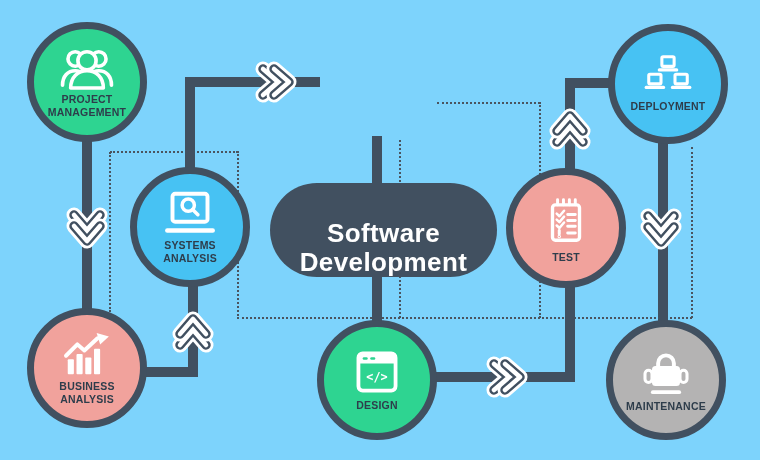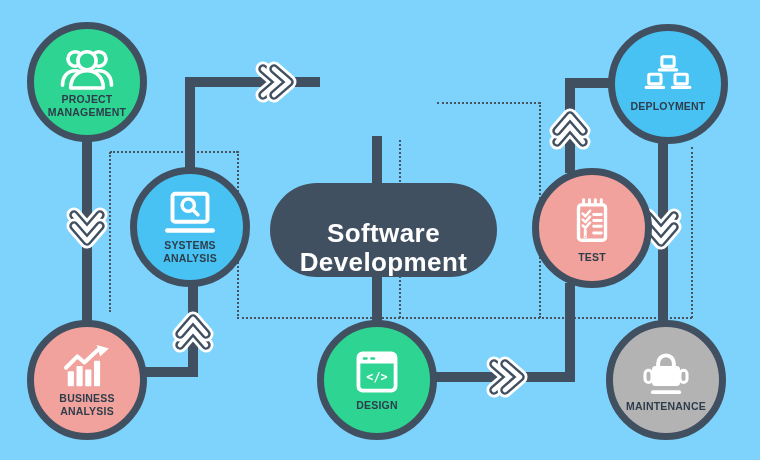--- a/index.html
+++ b/index.html
@@ -136,21 +136,21 @@
         <rect x="12" y="4" width="40" height="32" rx="3" stroke-width="4.5"></rect>
         <circle cx="30" cy="17" r="7" stroke-width="4"></circle>
         <path d="M35 22 L41 28" stroke-width="4"></path>
         <path d="M6 46 H58" stroke-width="5"></path>
       </g>
     </svg>
     <div class="nlabel">SYSTEMS
 ANALYSIS</div>
   </div>
 
-  <div class="node" style="left: 27px; top: 320px; --fill: #F1A29C;">
+  <div class="node" style="left: 27px; top: 308px; --fill: #F1A29C;">
     <svg class="icon" width="56" height="46" viewBox="0 0 64 52">
       <g>
         <rect x="10" y="32" width="7" height="17" rx="1" fill="#fff"></rect>
         <rect x="20" y="26" width="7" height="23" rx="1" fill="#fff"></rect>
         <rect x="30" y="30" width="7" height="19" rx="1" fill="#fff"></rect>
         <rect x="40" y="20" width="7" height="29" rx="1" fill="#fff"></rect>
         <path d="M8 28 L21 15 L29 22 L44 8" fill="none" stroke="#fff" stroke-width="4.5" stroke-linecap="round" stroke-linejoin="round"></path>
         <polygon points="43,2 57,6 47,15" fill="#fff"></polygon>
       </g>
     </svg>
@@ -163,21 +163,21 @@
     <svg class="icon" width="54" height="48" viewBox="0 0 64 56">
       <rect x="10" y="6" width="44" height="44" rx="5" fill="none" stroke="#fff" stroke-width="4.5"></rect>
       <path d="M10 11 q0-5 5-5 h34 q5 0 5 5 v7 h-44 z" fill="#fff"></path>
       <rect x="15" y="10.5" width="6" height="3" rx="1.5" fill="var(--fill)"></rect>
       <rect x="24" y="10.5" width="6" height="3" rx="1.5" fill="var(--fill)"></rect>
       <text x="32" y="39" text-anchor="middle" font-size="14" font-weight="bold" fill="#fff">&lt;/&gt;</text>
     </svg>
     <div class="nlabel">DESIGN</div>
   </div>
 
-  <div class="node" style="left: 532px; top: 168px; --fill: #F1A29C;">
+  <div class="node" style="left: 506px; top: 168px; --fill: #F1A29C;">
     <svg class="icon" width="54" height="56" viewBox="0 0 64 60">
       <g fill="none" stroke="#fff" stroke-linecap="round" stroke-linejoin="round">
         <rect x="16" y="12" width="32" height="42" rx="3.5" stroke-width="4"></rect>
         <path d="M22 12 v-6 M29 12 v-6 M36 12 v-6 M43 12 v-6" stroke-width="3.5"></path>
         <path d="M21 22.5 l3.2 3 l5.5-6.5" stroke-width="3"></path>
         <path d="M21 29.5 l3.2 3 l5.5-6.5" stroke-width="3"></path>
         <path d="M21 36.5 l3.2 3 l5.5-6.5" stroke-width="3"></path>
         <path d="M24 42.5 v4" stroke-width="3.5"></path>
         <circle cx="24" cy="49.5" r="0.6" stroke-width="3"></circle>
         <path d="M34 23.5 H43 M34 30.5 H43 M34 37.5 H43 M34 45.5 H43" stroke-width="3.5"></path>

